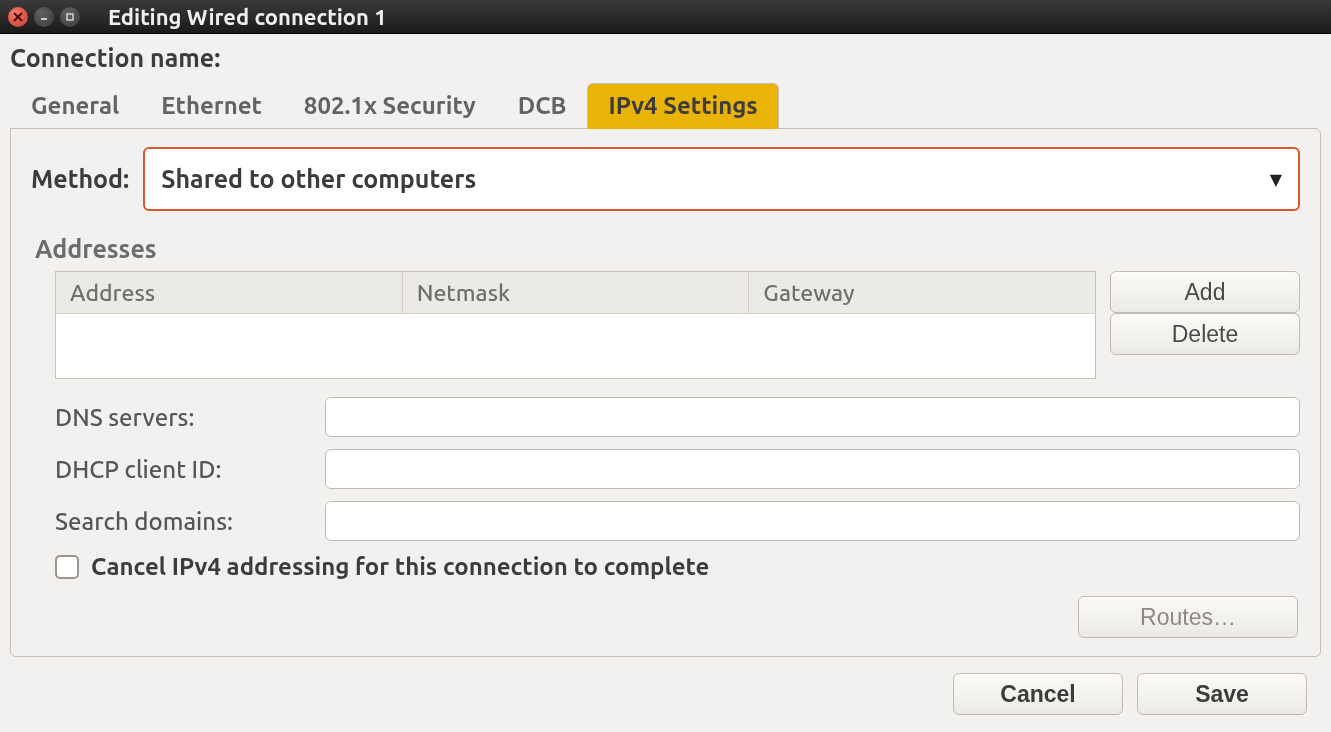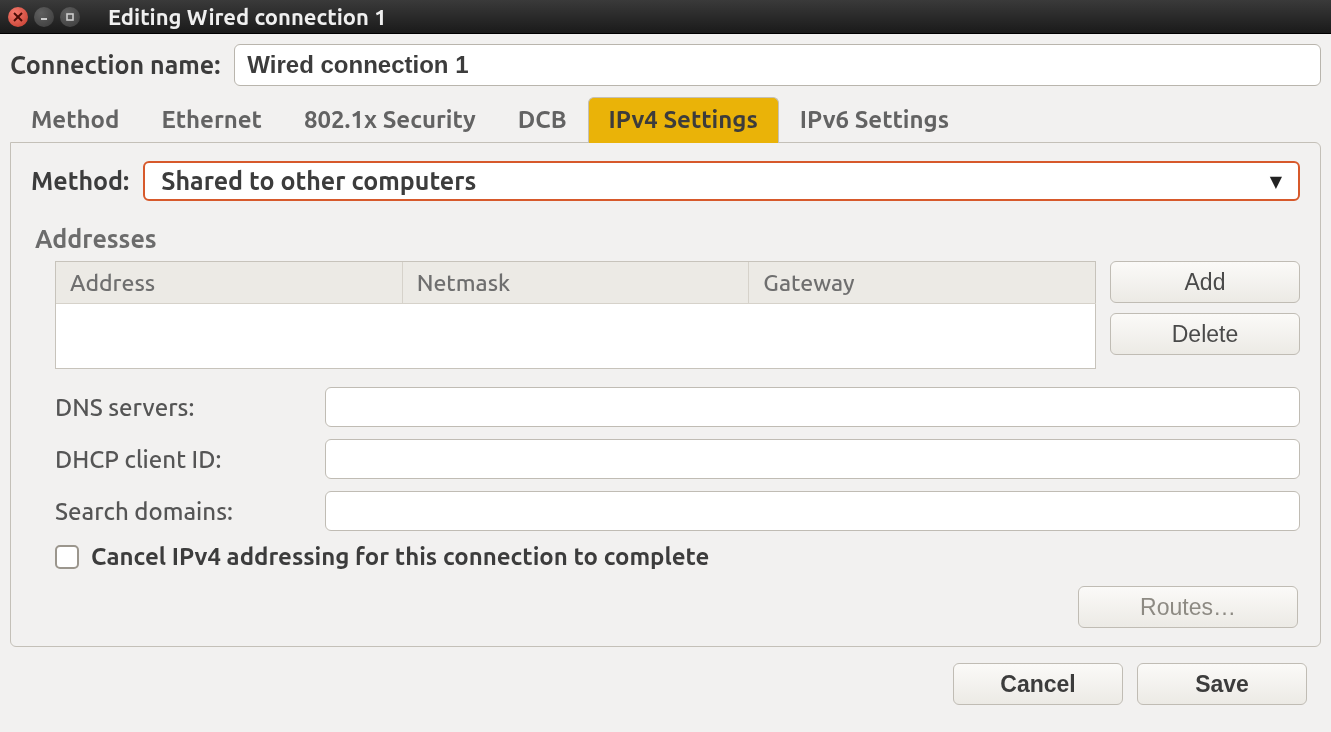--- a/index.html
+++ b/index.html
@@ -83,21 +83,21 @@
     border-top-left-radius: 0;
     padding: 18px 20px 18px 20px;
     background: #f2f1f0;
     position: relative;
   }
 
   .method-row { display: flex; align-items: center; gap: 14px; margin-bottom: 24px; }
   .method-label { font-size: 25px; font-weight: 700; color: #3c3c3c; }
   .select {
     flex: 1;
-    height: 40px;
+    height: 64px;
     border: 2px solid #d7592b;
     border-radius: 6px;
     background: #fff;
     display: flex;
     align-items: center;
     justify-content: space-between;
     padding: 0 16px;
     font-size: 25px;
     font-weight: 700;
     color: #3c3c3c;
@@ -124,21 +124,21 @@
   .th {
     flex: 1;
     padding: 8px 14px;
     font-size: 23px;
     font-weight: 500;
     color: #6f6f6f;
     border-right: 1px solid #d6d2ca;
   }
   .th:last-child { border-right: 1px solid #c7c3bb; }
   .tbody { flex: 1; background: #fff; border-right: 1px solid #c7c3bb; }
-  .addr-buttons { display: flex; flex-direction: column; gap: 10px; width: 190px; }
+  .addr-buttons { display: flex; flex-direction: column; width: 190px; }
 
   button.btn {
     height: 42px;
     border: 1px solid #c0bcb4;
     border-radius: 6px;
     background: linear-gradient(to bottom, #fbfaf8, #eceae5);
     font-size: 23px;
     font-weight: 500;
     color: #4a4a4a;
     cursor: pointer;
@@ -197,30 +197,28 @@
           <rect x="2" y="2" width="6" height="6" fill="none" stroke="#ccc" stroke-width="1.6"></rect>
         </svg>
     </div>
   </div>
   <span>Editing Wired connection 1</span>
 </div>
 
 <div class="content">
   <div class="row">
     <label class="heading">Connection name:</label>
-    <input class="text" type="text" value="Wired connection 1" style="">
   </div>
 
   <div class="tabs">
-    <div class="tab">Method</div>
+    <div class="tab">General</div>
     <div class="tab">Ethernet</div>
     <div class="tab">802.1x Security</div>
     <div class="tab">DCB</div>
     <div class="tab active">IPv4 Settings</div>
-    <div class="tab">IPv6 Settings</div>
   </div>
 
   <div class="tabpanel">
 
     <div class="method-row">
       <span class="method-label">Method:</span>
       <div class="select">
         <span>Shared to other computers</span>
         <span class="caret">▼</span>
       </div>

